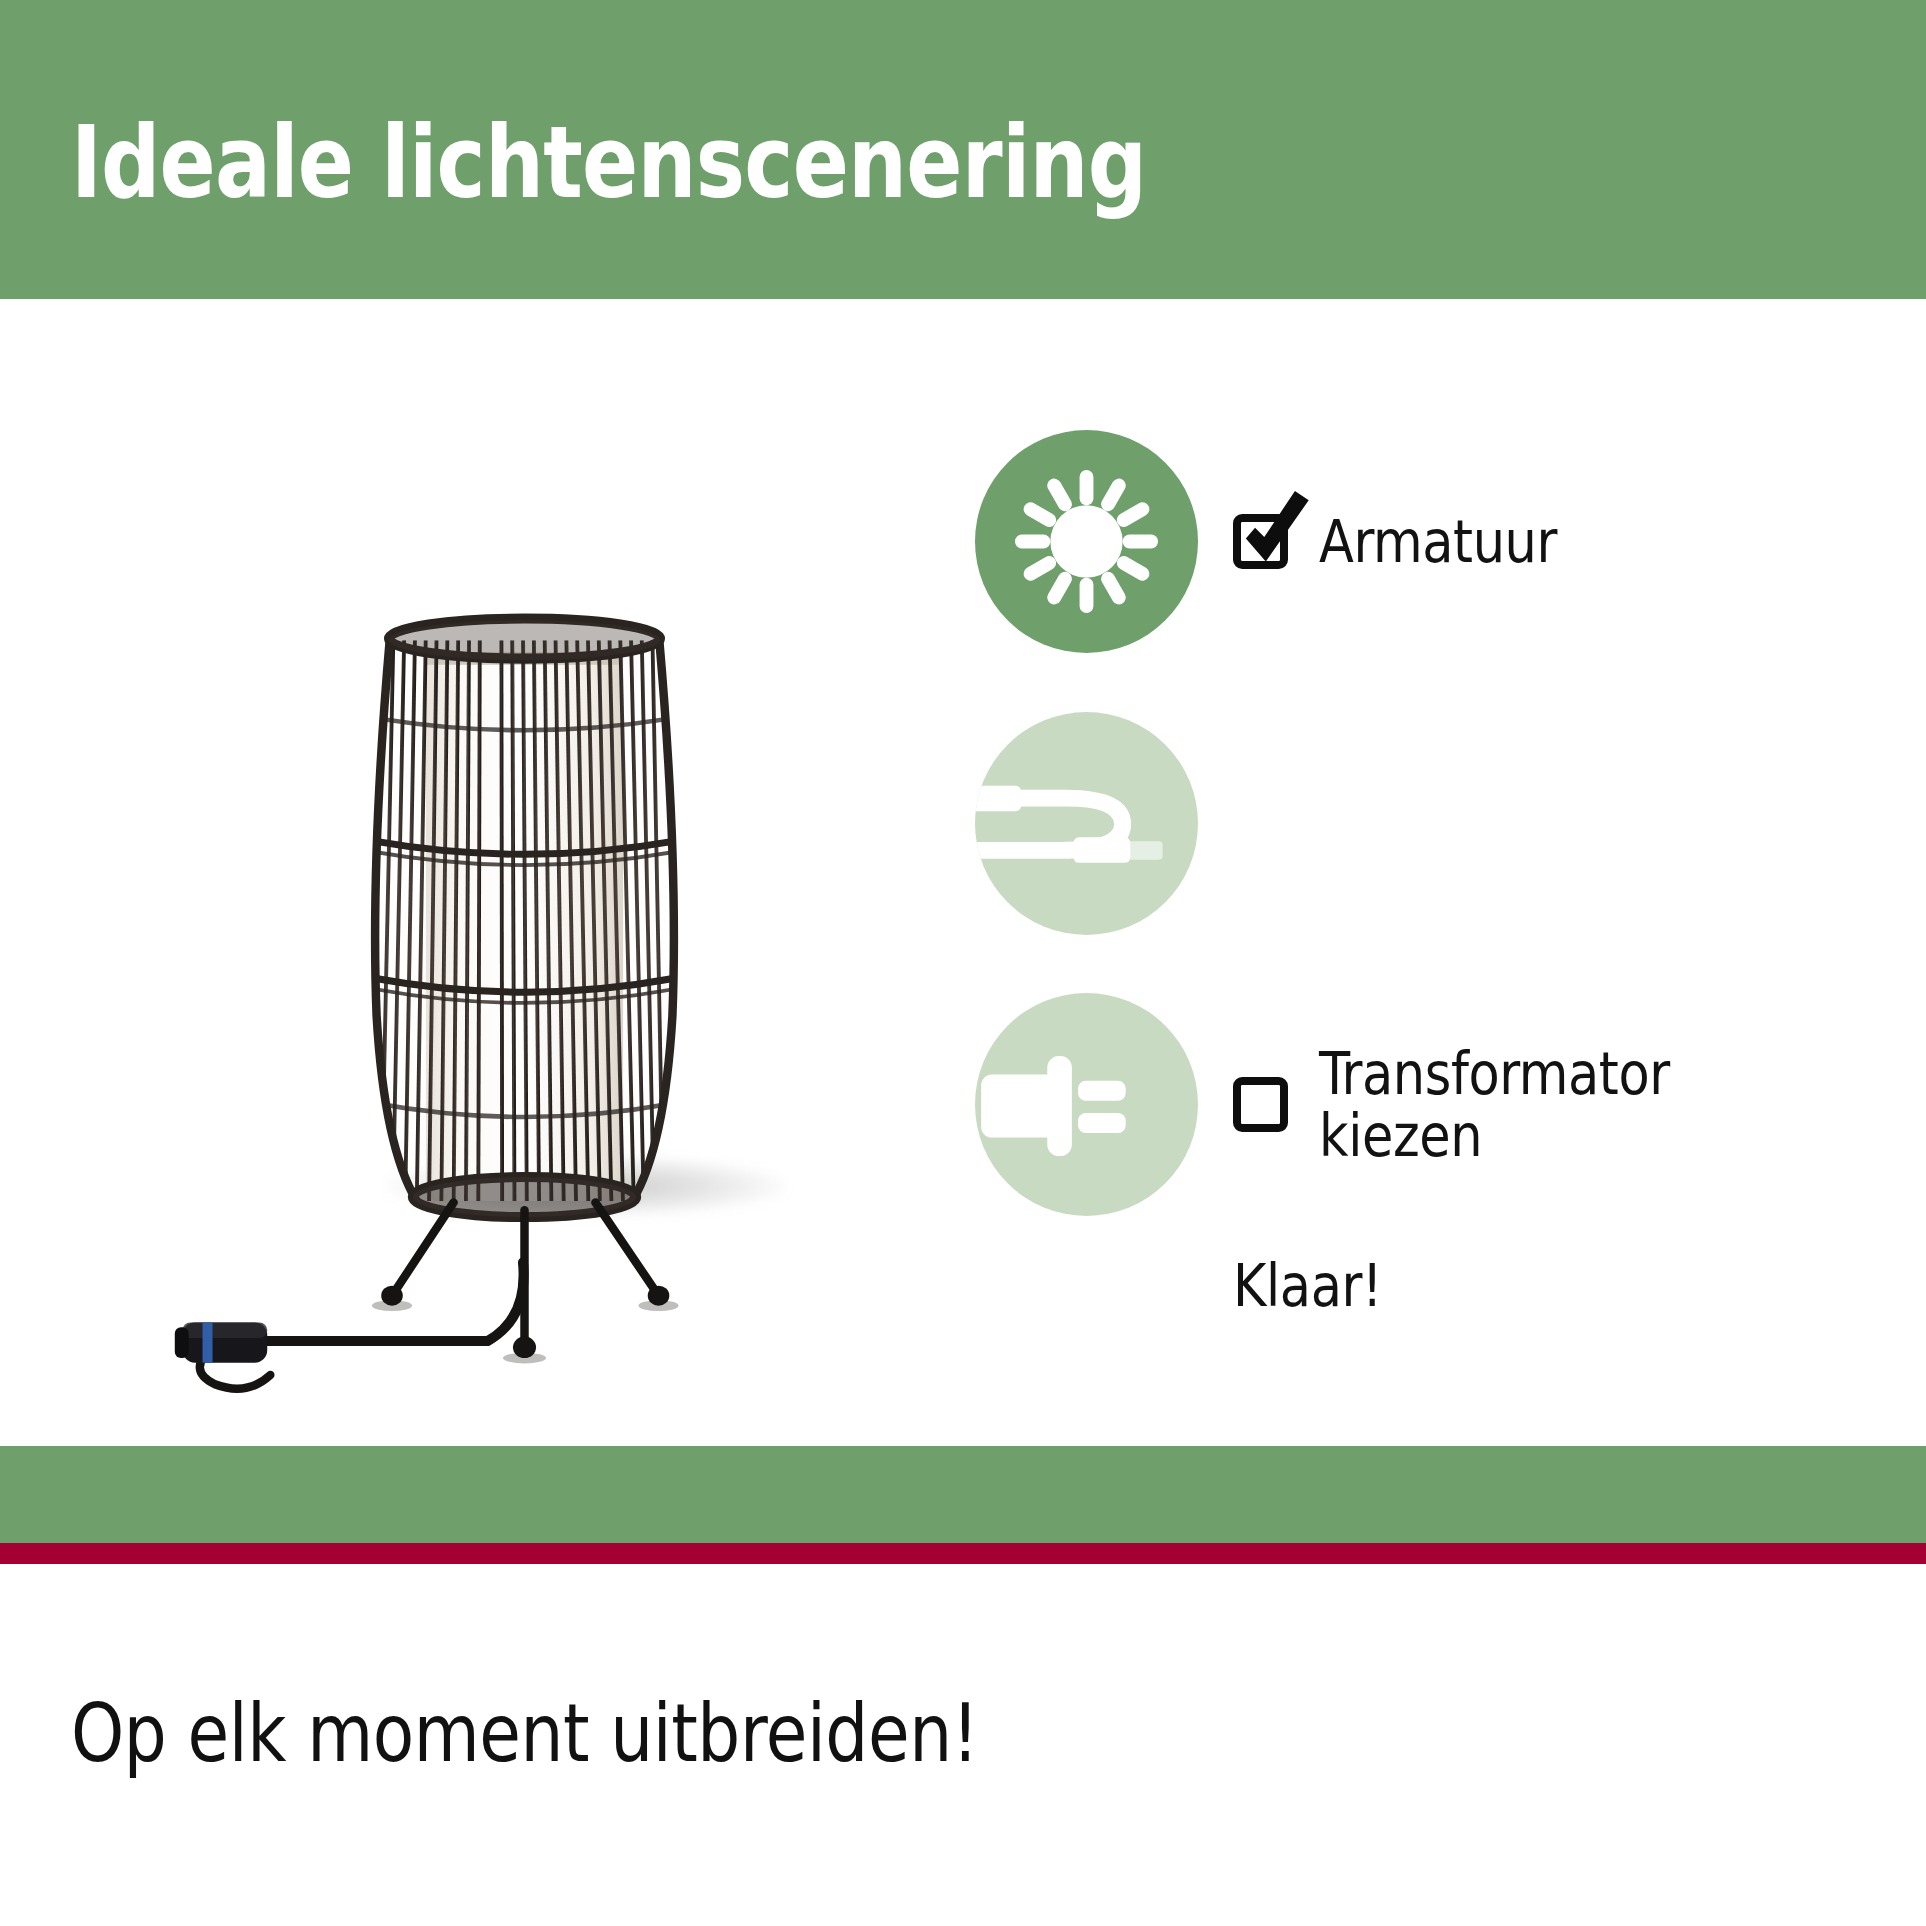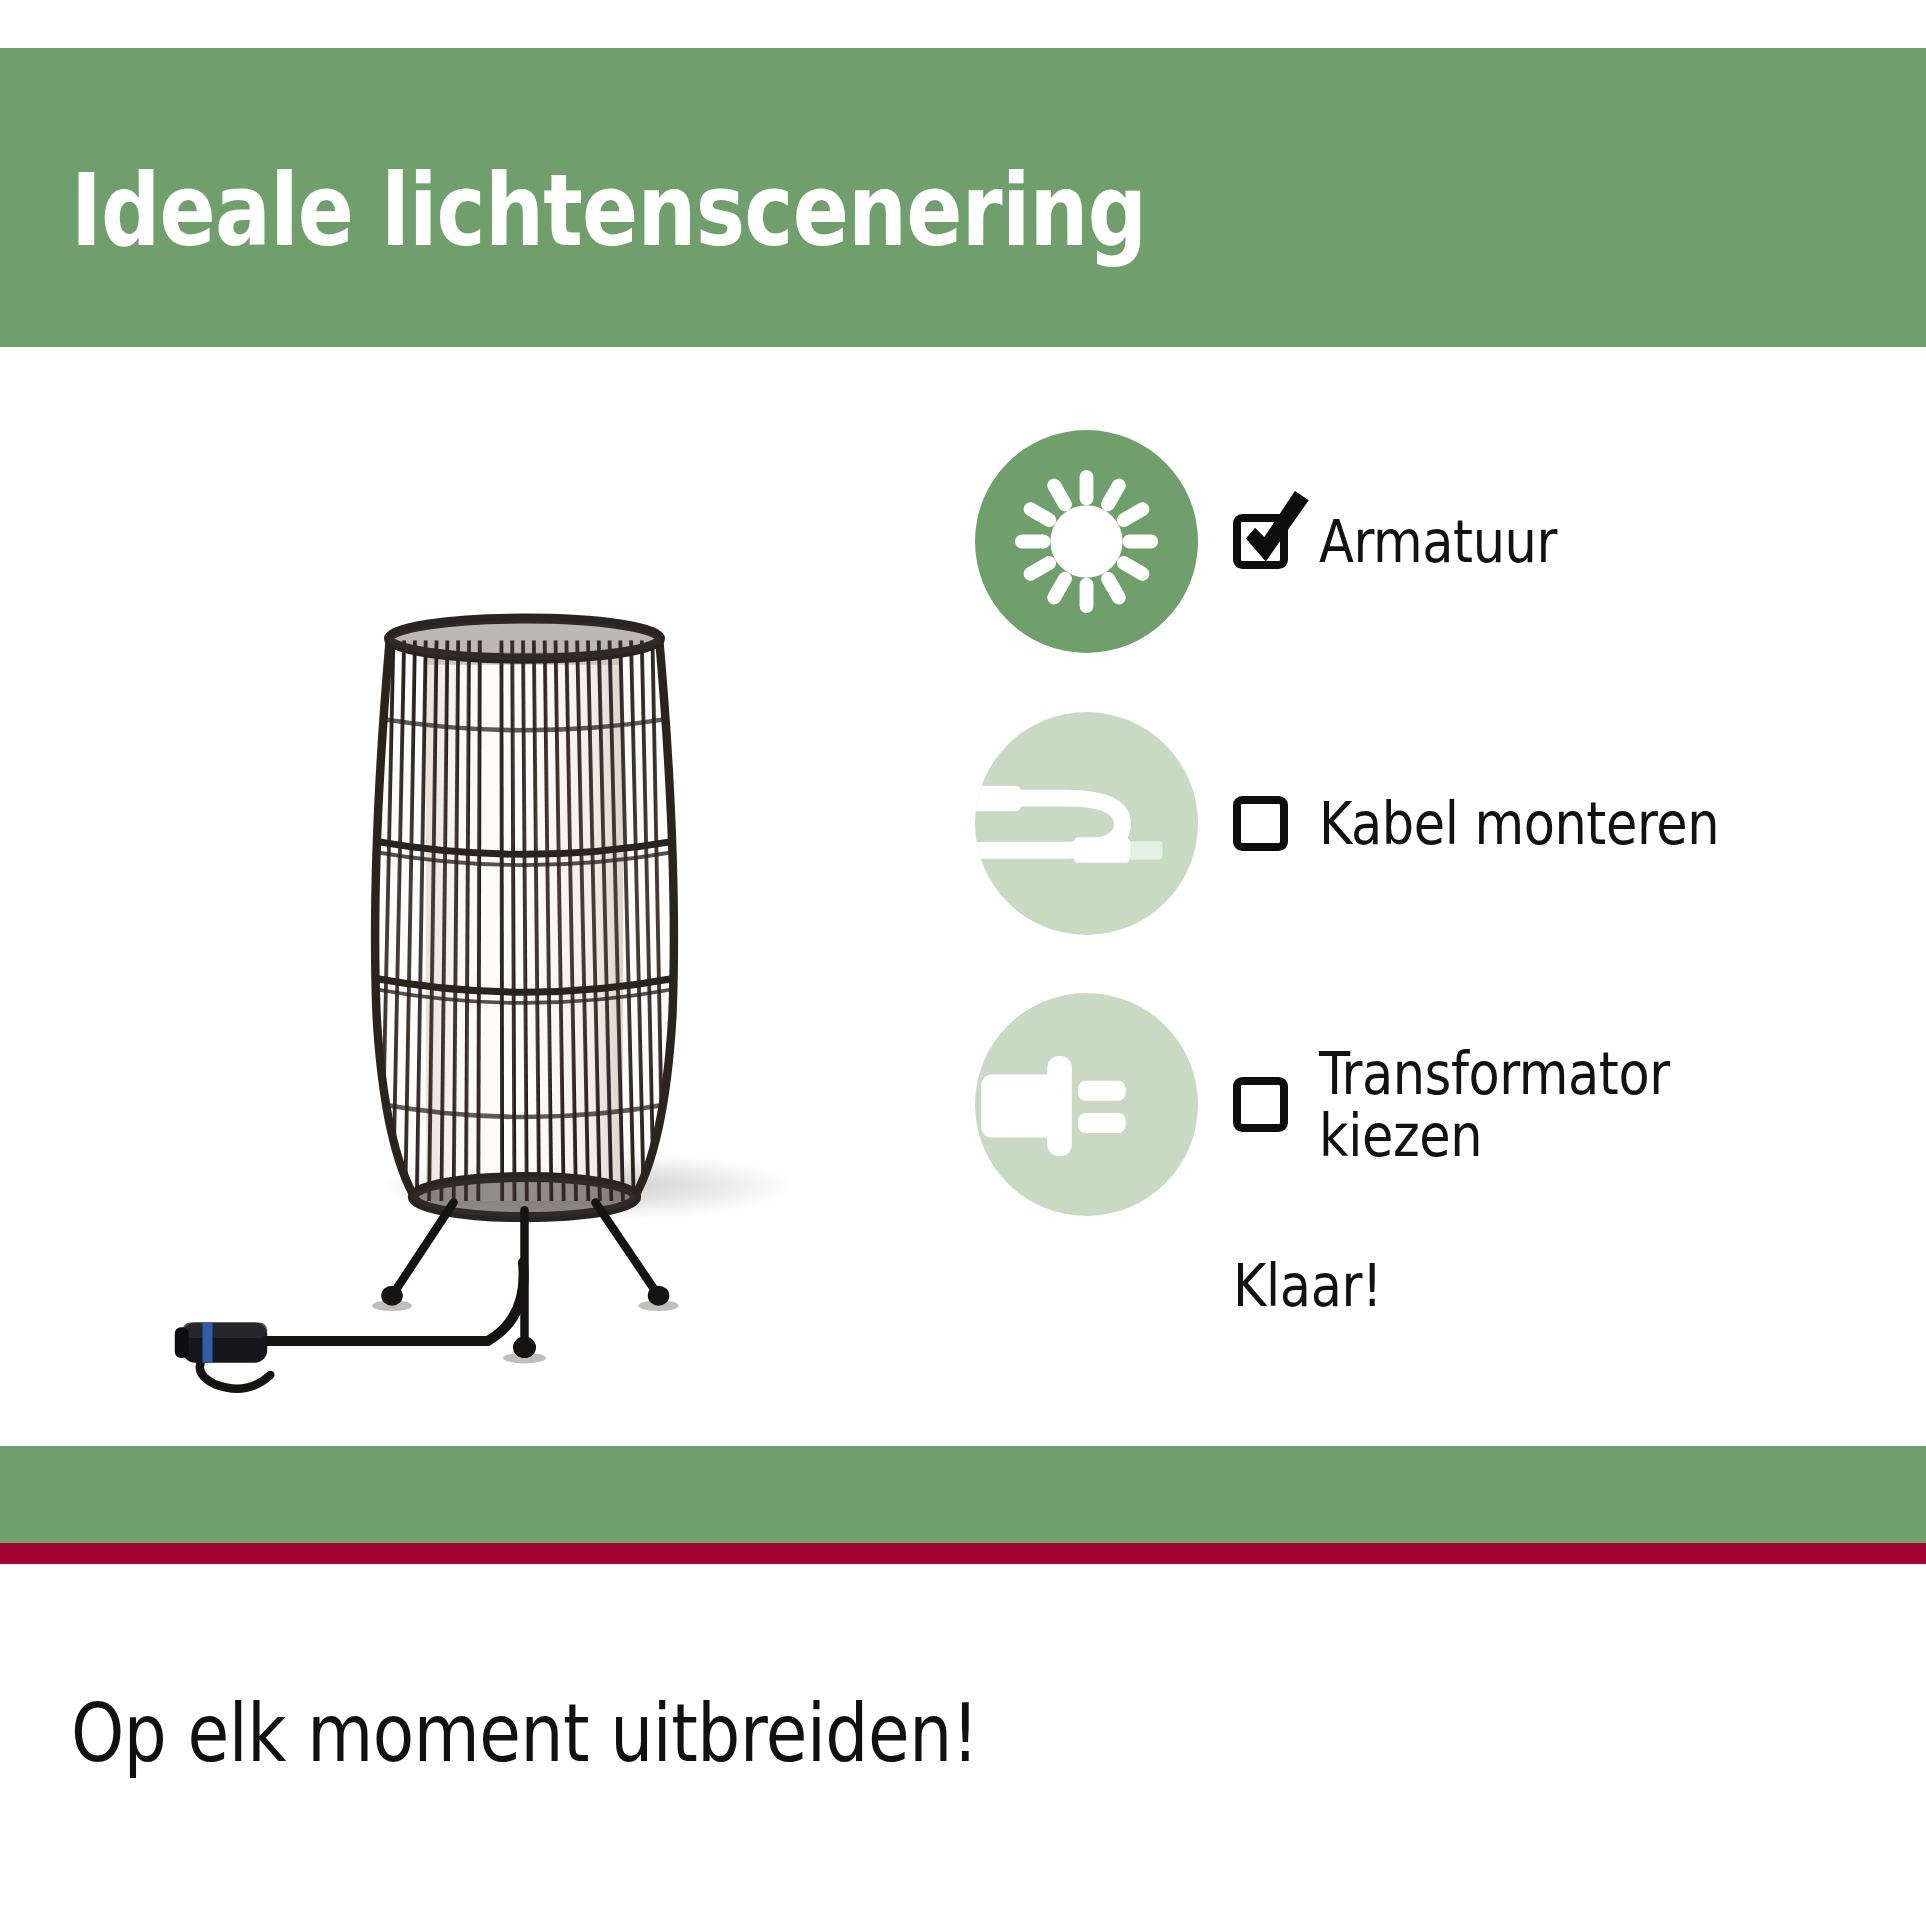--- a/index.html
+++ b/index.html
@@ -8,21 +8,20 @@
     background:#ffffff;
     font-family:"Liberation Sans", sans-serif;
     overflow:hidden;
     position:relative;
   }
   
   .header{
     position:absolute;left:0;top:0;width:1926px;height:299px;
     background:#6FA06B;
     box-sizing:border-box;
-    margin-top:48px;
   }
   .header-title{
     position:absolute;left:71px;top:113px;
     font-family:"DejaVu Sans Condensed","Liberation Sans Narrow","Liberation Sans",sans-serif;
     font-weight:700;
     font-size:99px;
     line-height:1;
     letter-spacing:-0.8px;
     color:#ffffff;
     transform:scaleX(0.93);
@@ -293,24 +292,20 @@
             <path d="M18 112 L118 112 Q192 112 192 146 Q192 180 110 180 L6 180"></path>
           </g>
           <g fill="#ffffff">
             <rect x="-14" y="96" width="74" height="33" rx="7"></rect>
             <rect x="-46" y="101" width="36" height="24" rx="5" opacity=".55"></rect>
             <rect x="128" y="163" width="74" height="33" rx="7"></rect>
             <rect x="198" y="168" width="46" height="24" rx="5" opacity=".55"></rect>
           </g>
         </svg>
       </div>
-      <div class="row-right">
-        <div class="cbox"></div>
-        <div class="row-label">Kabel monteren</div>
-      </div>
     </div>
 
     <div class="check-row row3">
       <div class="icon-circle circle-light">
         <svg class="icon-svg" width="223" height="223" viewBox="0 0 290 290">
           <g fill="#ffffff">
             <rect x="8" y="106" width="98" height="82" rx="14"></rect>
             <rect x="94" y="82" width="32" height="130" rx="15"></rect>
             <rect x="134" y="114" width="62" height="26" rx="10"></rect>
             <rect x="134" y="156" width="62" height="26" rx="10"></rect>

